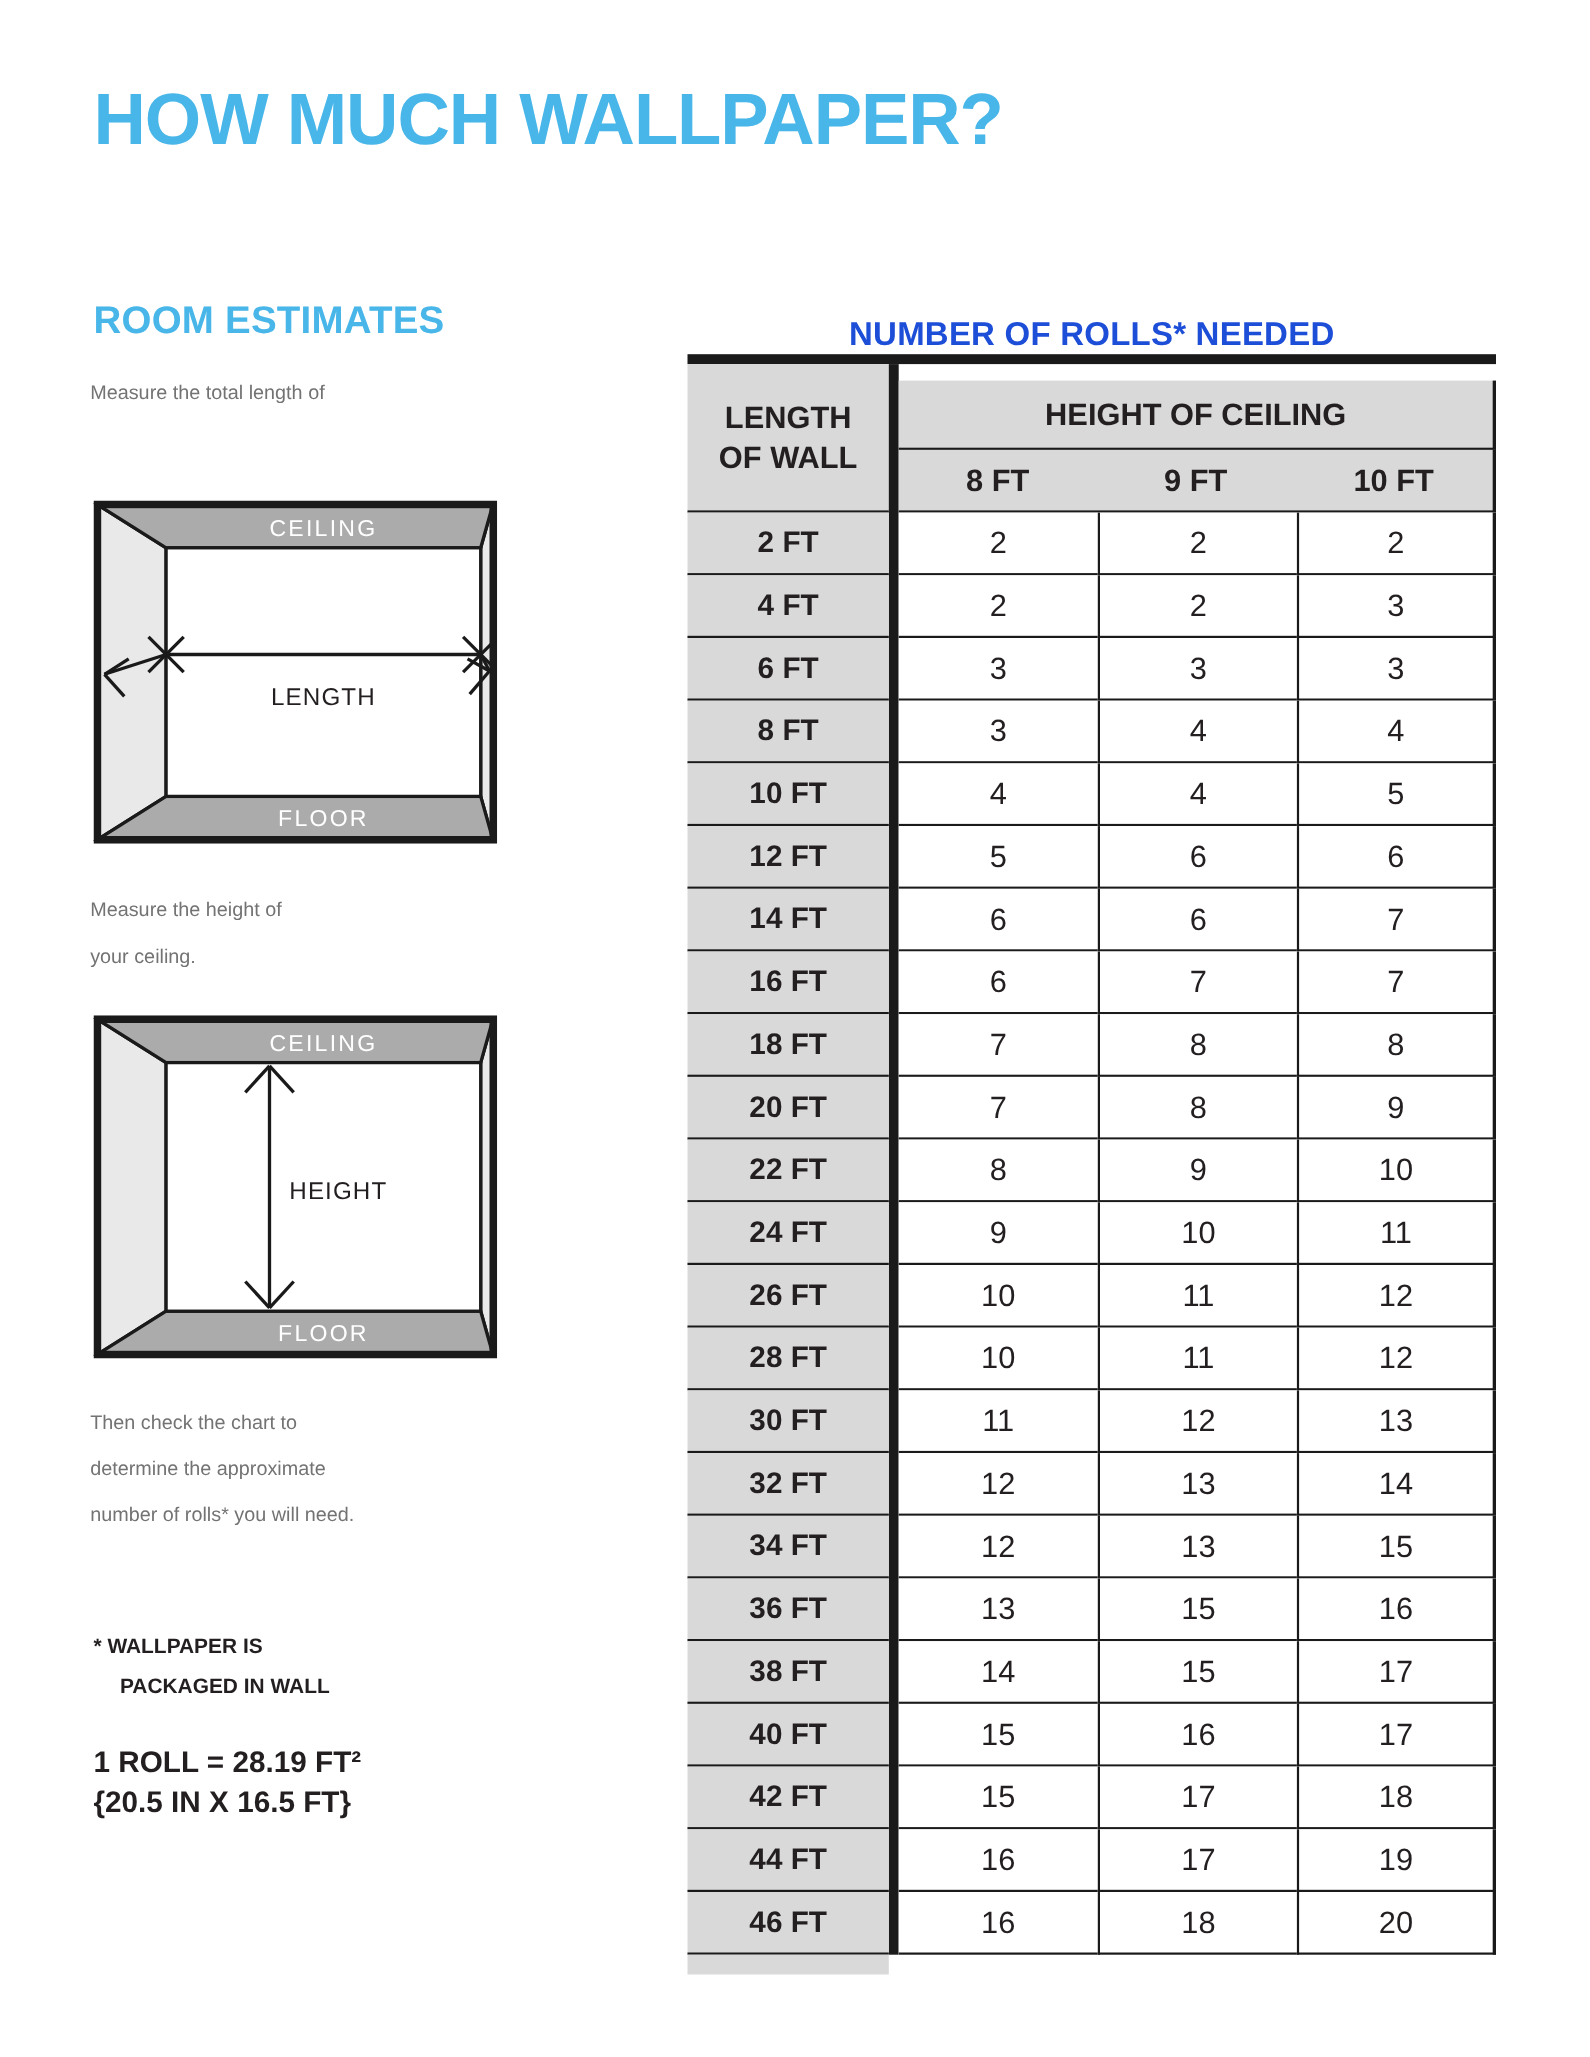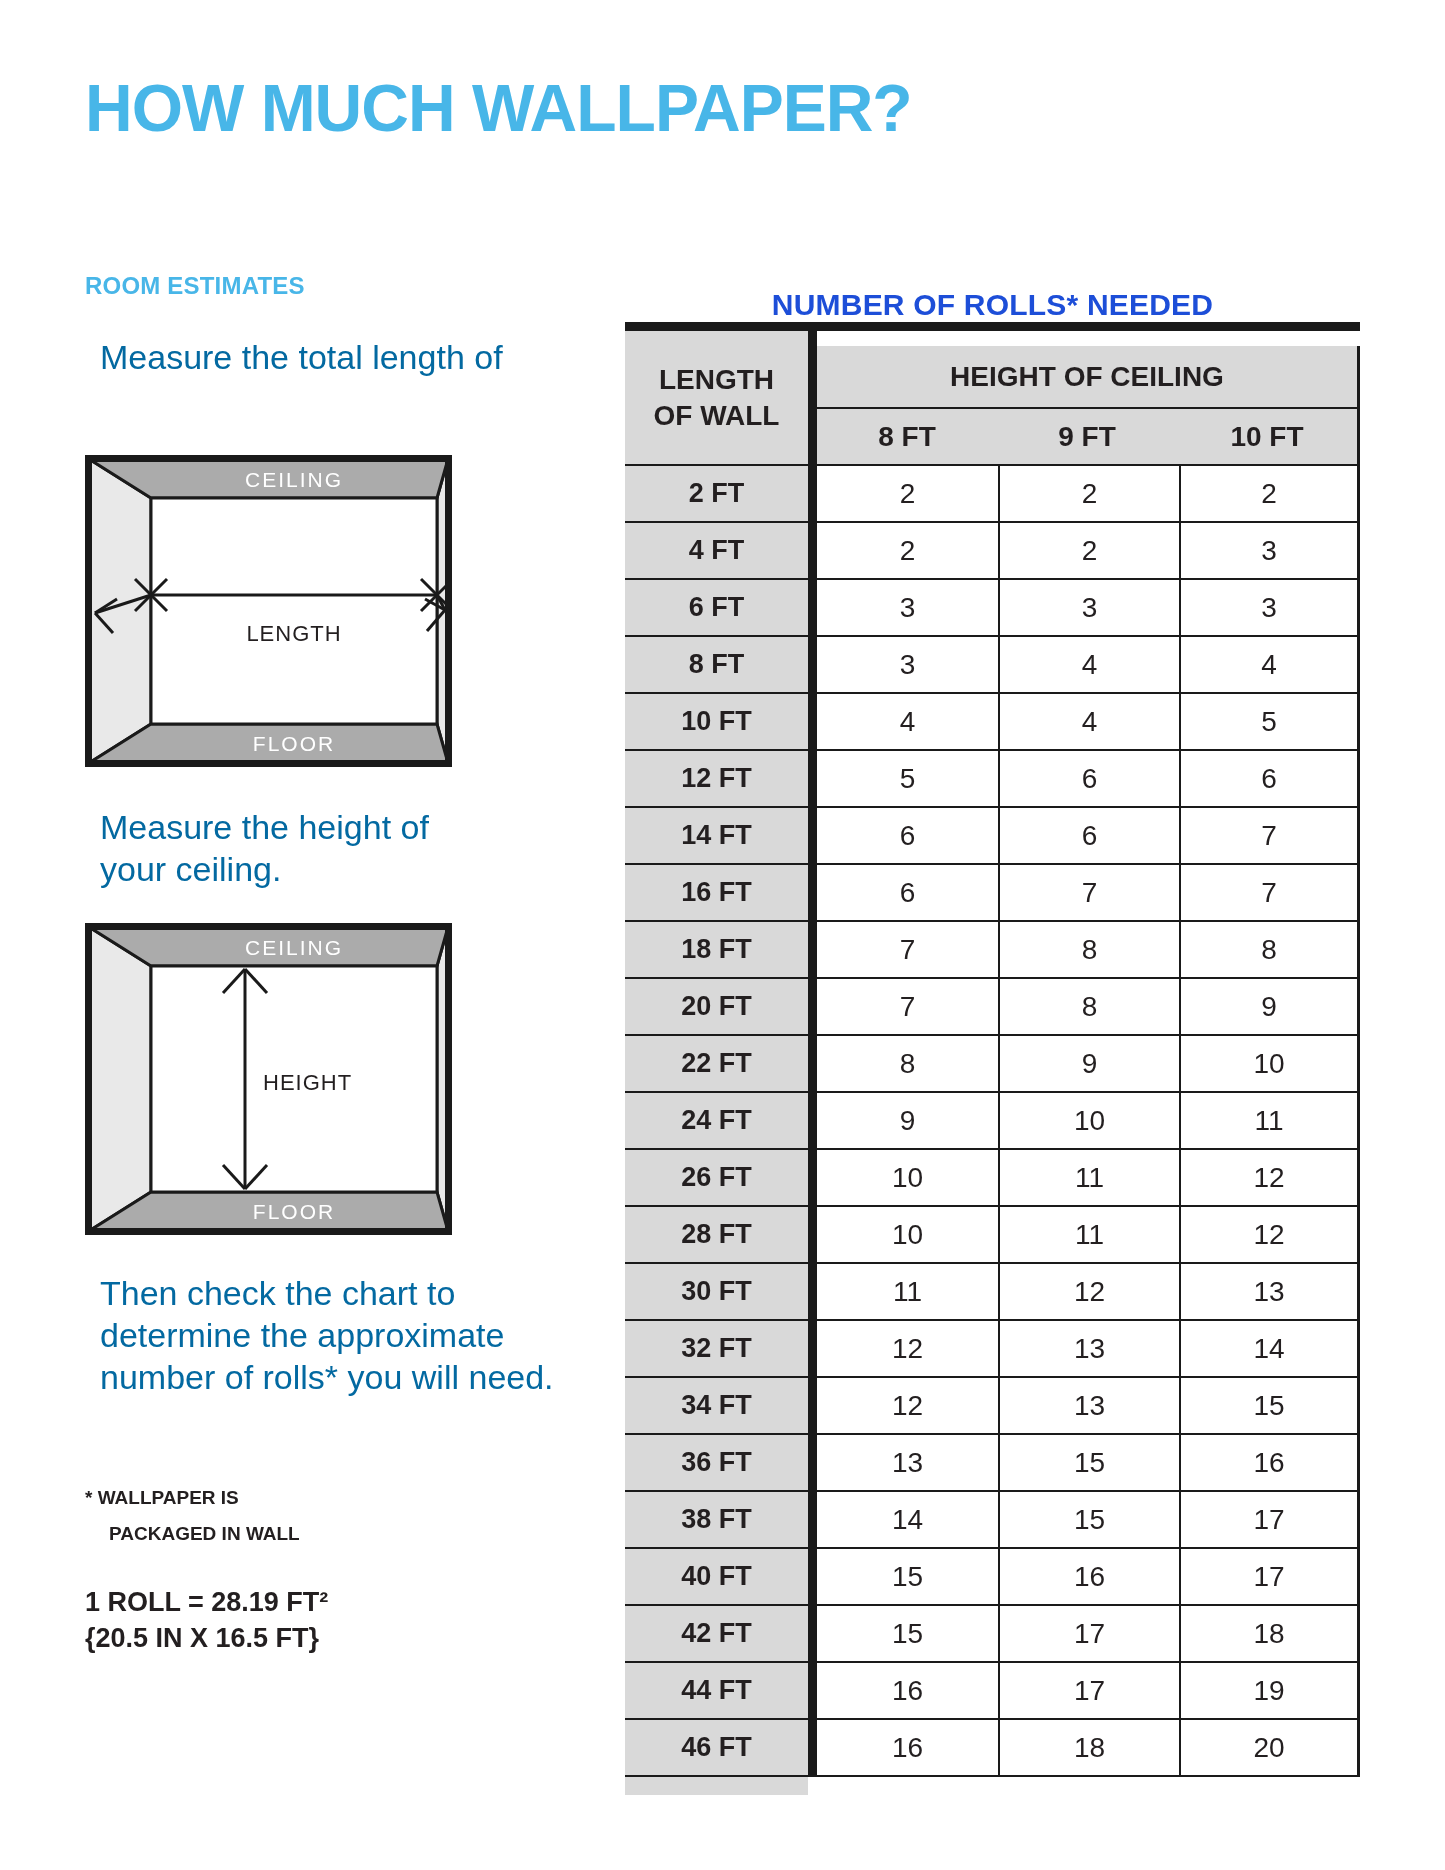--- a/index.html
+++ b/index.html
@@ -7,23 +7,23 @@
   body { font-family:"Liberation Sans", sans-serif; color:#231F20; }
   .page { position:relative; width:1445px; height:1870px; background:#ffffff; overflow:hidden; }
 
   .main-title {
     position:absolute; left:85px; top:70px;
     font-size:66px; font-weight:bold; letter-spacing:-1px; color:#48B6E8;
     white-space:nowrap;
   }
   .section-heading {
     position:absolute; left:85px; top:272px;
-    font-size:24px; font-weight:bold; color:#48B6E8; letter-spacing:0.2px;
-  }
-  .para { position:absolute; left:100px; font-size:34px; line-height:42px; color:#0369a1; }
+    font-size:35px; font-weight:bold; color:#48B6E8; letter-spacing:0.2px;
+  }
+  .para { position:absolute; left:82px; font-size:18px; line-height:42px; color:#737373; }
   .para-1 { top:336px; }
   .para-2 { top:806px; }
   .para-3 { top:1272px; }
 
   .diagram { position:absolute; left:85px; width:364px; height:312px; }
   .diagram-1 { top:455px; }
   .diagram-2 { top:923px; }
   .diagram svg { display:block; width:367px; height:312px; }
   .svg-room-label { font-family:"Liberation Sans", sans-serif; font-size:21px; letter-spacing:2px; fill:#ffffff; }
   .svg-measure-label { font-family:"Liberation Sans", sans-serif; font-size:22px; letter-spacing:1px; fill:#231F20; }

